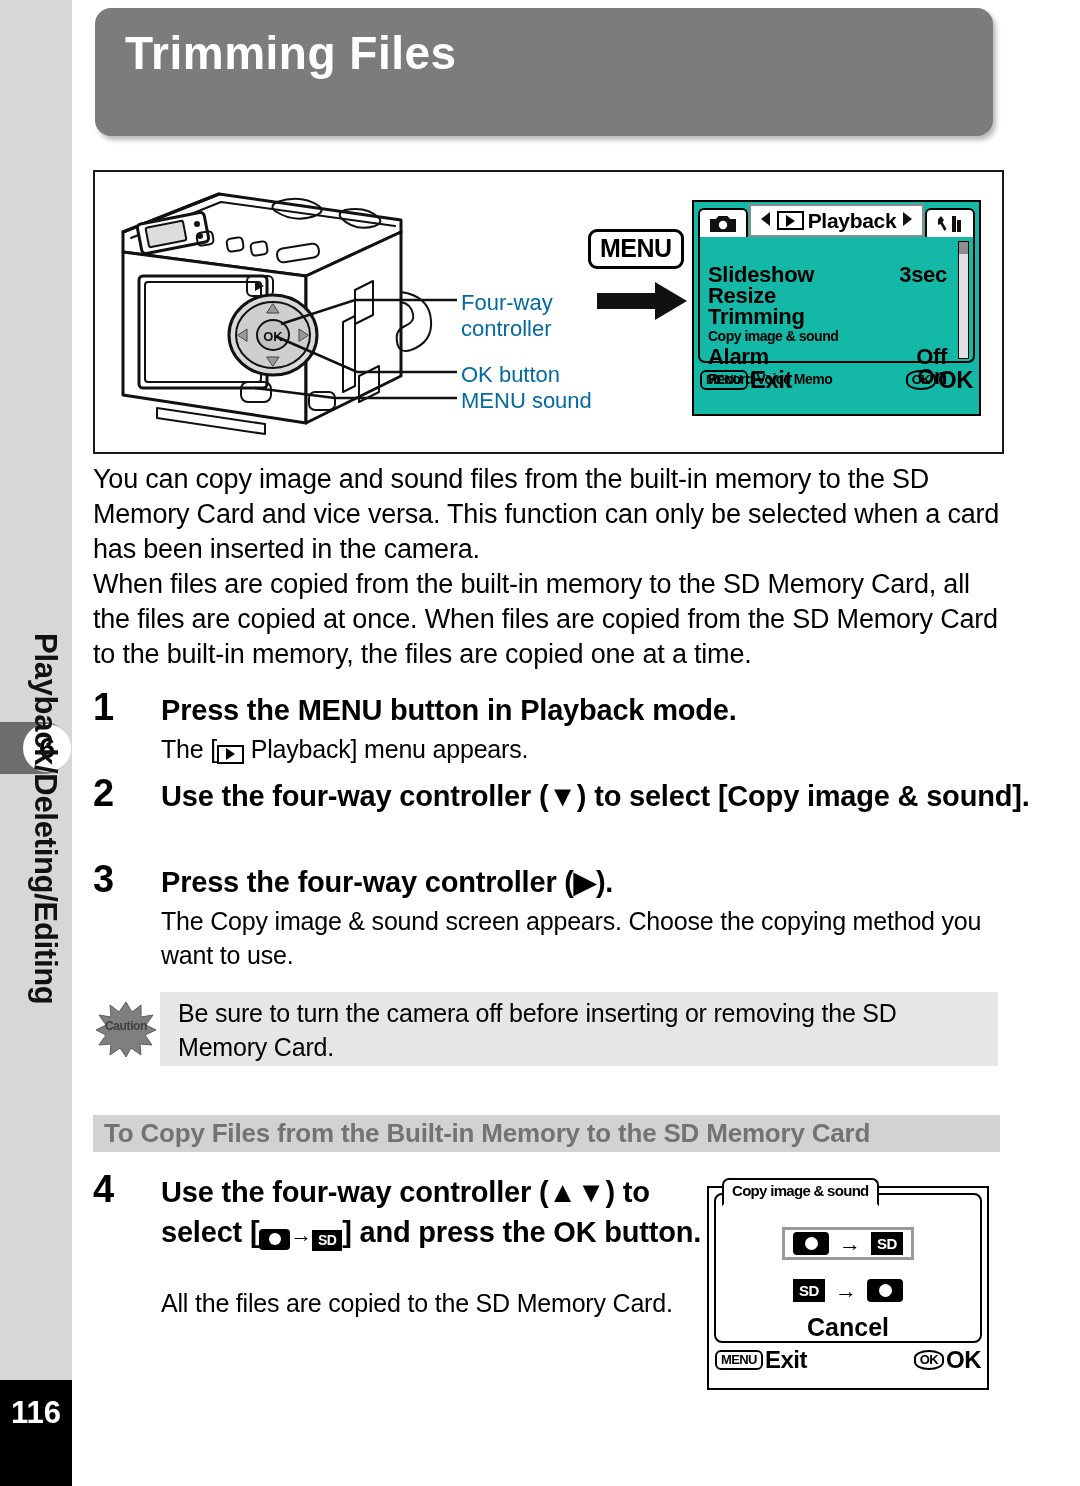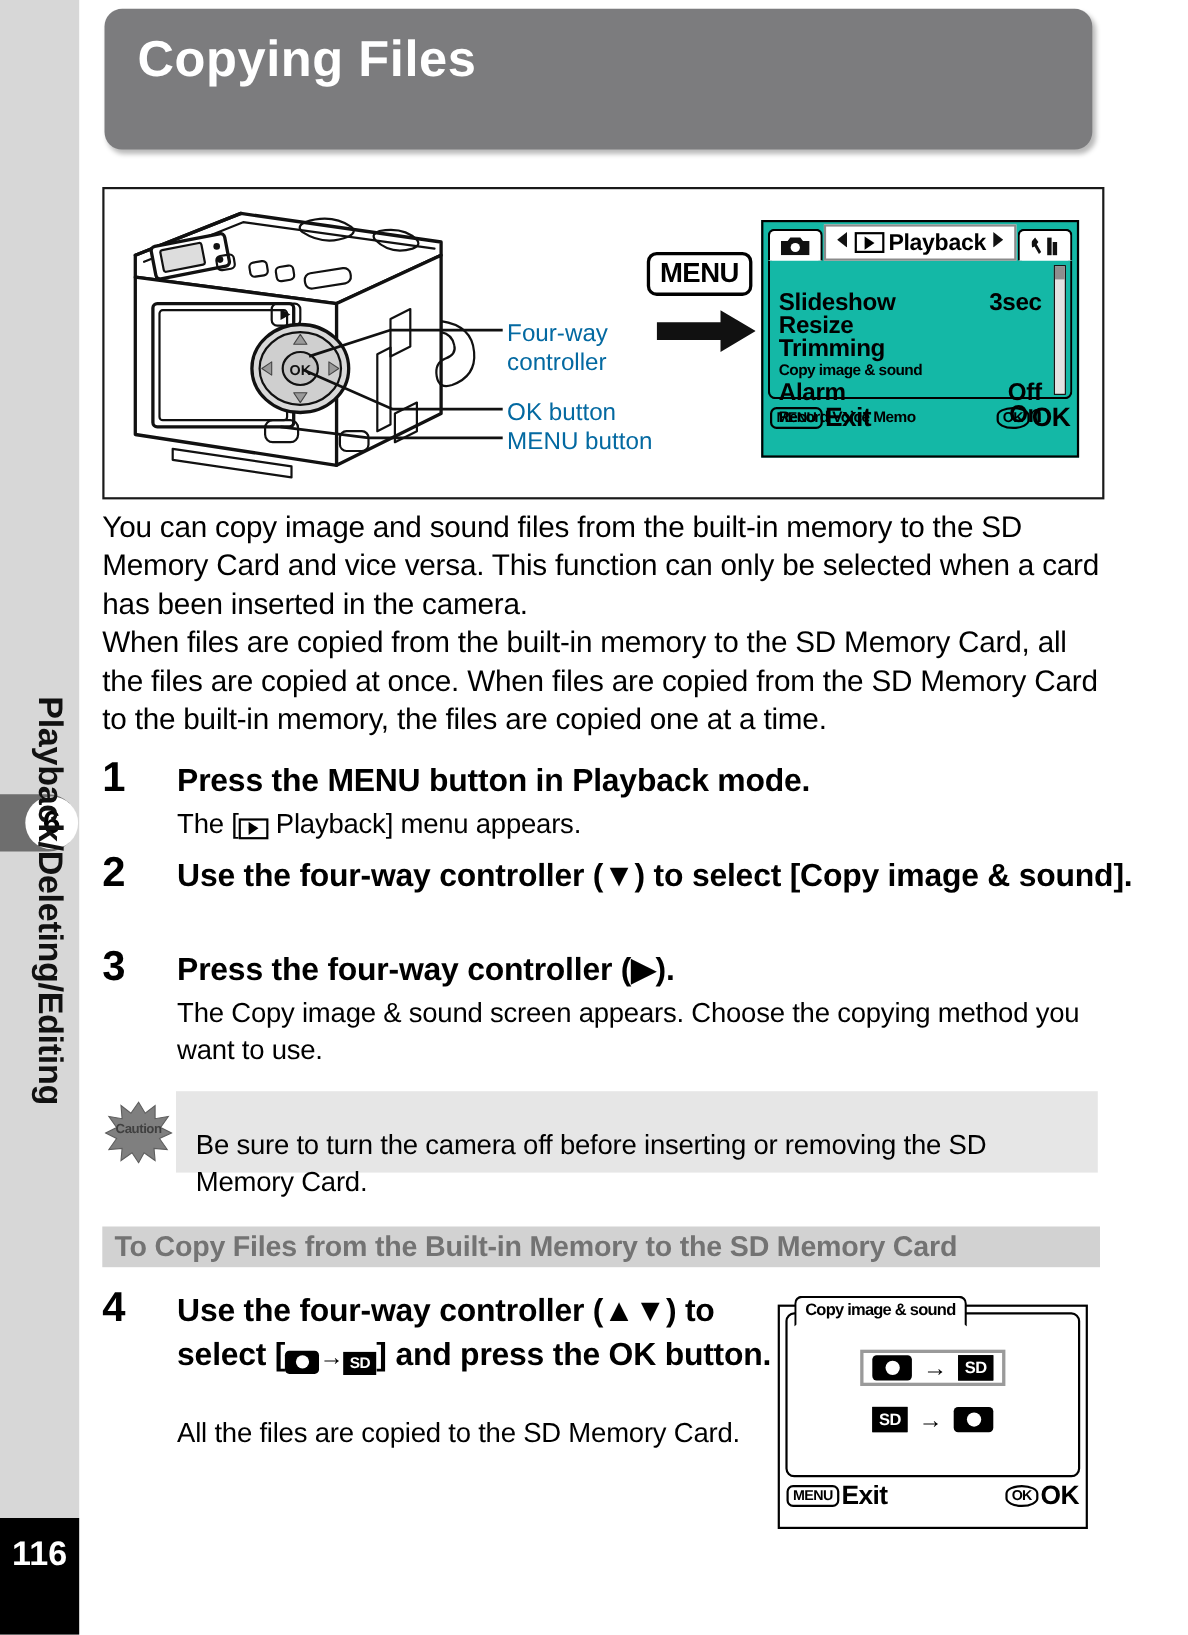--- a/index.html
+++ b/index.html
@@ -173,21 +173,21 @@
   #step4 .step-head{width:560px;}
   #step4 .step-body{top:118px;width:530px;}
 
   
   #caution-box{
     position:absolute;left:160px;top:992px;width:838px;height:74px;
     background:#e6e6e6;
   }
   #caution-text{
     position:absolute;left:178px;top:996px;width:812px;
-    font-size:25px;line-height:34px;color:#000;letter-spacing:-0.2px;margin-top:28px;
+    font-size:25px;line-height:34px;color:#000;letter-spacing:-0.2px;
   }
   #caution-badge{position:absolute;left:95px;top:1000px;width:62px;height:58px;}
   #caution-badge .cap{
     position:absolute;left:0;top:19px;width:62px;text-align:center;
     font-size:12px;font-weight:bold;color:#404040;letter-spacing:-0.4px;
   }
 
   
   #section-bar{
     position:absolute;left:93px;top:1115px;width:907px;height:37px;
@@ -263,21 +263,21 @@
 <body>
 
 <div id="sidebar"></div>
 <div id="chapter-tab"></div>
 <div id="chapter-num">6</div>
 <div id="chapter-title">Playback/Deleting/Editing</div>
 <div id="page-footer"></div>
 <div id="page-number">116</div>
 
 <div id="header-bar"></div>
-<div id="page-title">Copying Files</div>
+<div id="page-title">Trimming Files</div>
 
 <div id="figure-box">
 
   <svg id="camera-svg" width="380" height="258" viewBox="0 0 380 258">
     <g fill="none" stroke="#111" stroke-width="3" stroke-linejoin="round" stroke-linecap="round">
 
       <path d="M22 52 L118 14 L300 40 L300 52 L205 96 L22 72 Z" fill="#fff"></path>
 
       <path d="M22 72 L22 215 L205 243 L205 96 Z" fill="#fff"></path>
 
@@ -334,21 +334,21 @@
       <path d="M362 200 L262 200 L180 164"></path>
       <path d="M362 226 L240 226 L160 216"></path>
     </g>
   </svg>
 
   <span class="callout-label" id="lbl-fourway">
     <span>Four-way</span><br>
     <span>controller</span>
   </span>
   <span class="callout-label" id="lbl-ok">OK button</span>
-  <span class="callout-label" id="lbl-menu">MENU button</span>
+  <span class="callout-label" id="lbl-menu">MENU sound</span>
 
   <span id="menu-chip">MENU</span>
 
   <svg id="big-arrow" width="90" height="42" viewBox="0 0 90 42">
     <path d="M0 13 L58 13 L58 2 L90 21 L58 40 L58 29 L0 29 Z" fill="#111"></path>
   </svg>
 
   <div id="lcd-top">
 
     <div class="lcd-tabbar">
@@ -481,20 +481,23 @@
     </div>
 
     <div class="dlg-opt" id="opt2">
       <span class="plainbox">
         <span class="ic-sd">SD</span>
         <span class="arr">→</span>
         <span class="ic-mem"></span>
       </span>
     </div>
 
+    <div class="dlg-opt" id="opt3">
+      <span>Cancel</span>
+    </div>
   </div>
 
   <div class="lcd-footer">
     <span class="foot-group">
       <span class="chip-menu">MENU</span>
       <span class="foot-txt">Exit</span>
     </span>
     <span class="foot-group">
       <span class="chip-ok">OK</span>
       <span class="foot-txt">OK</span>

